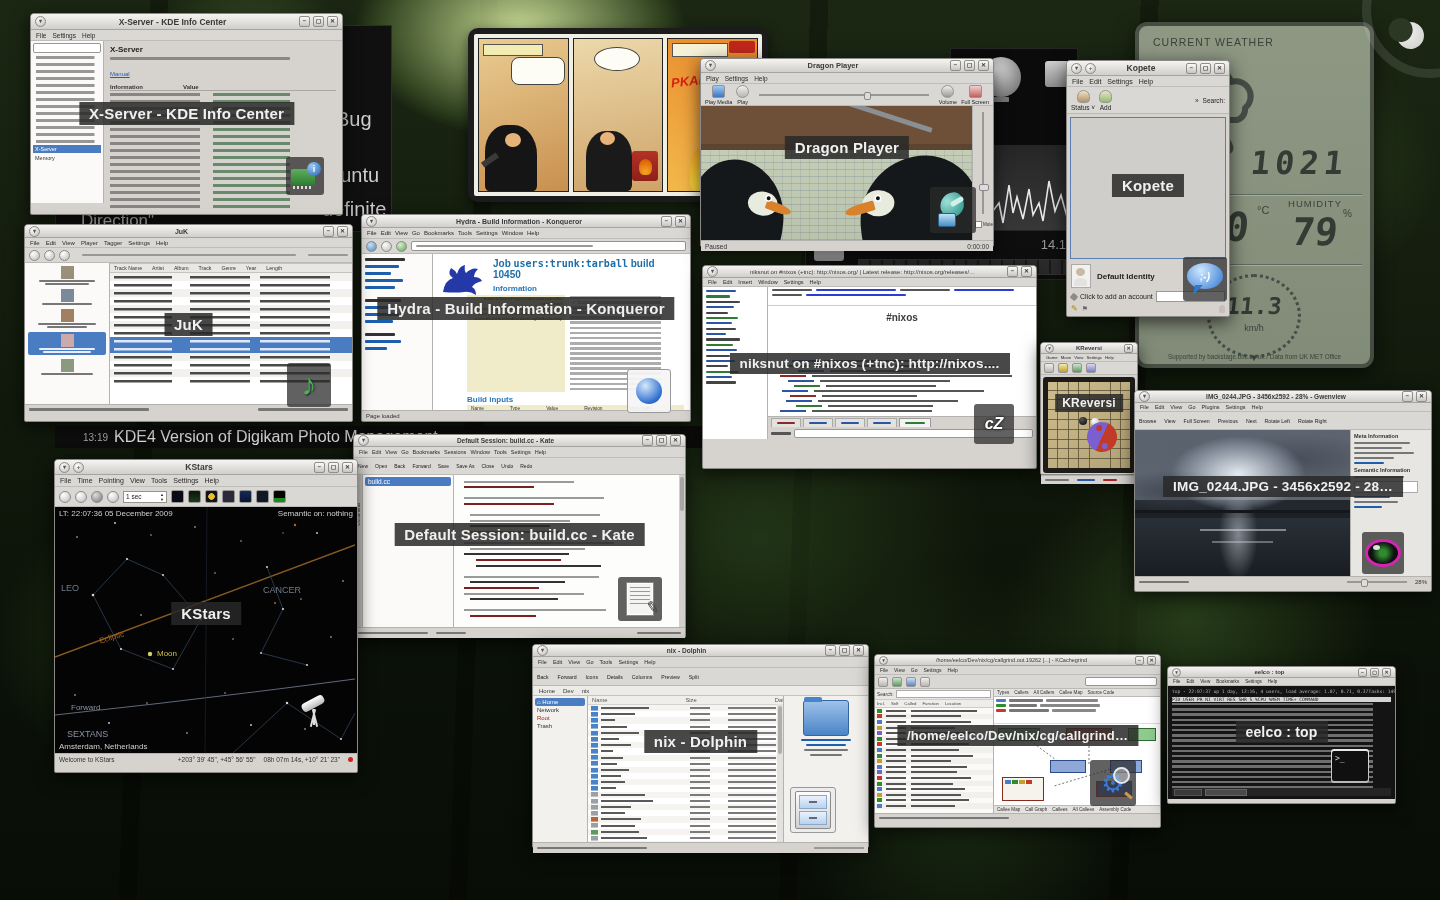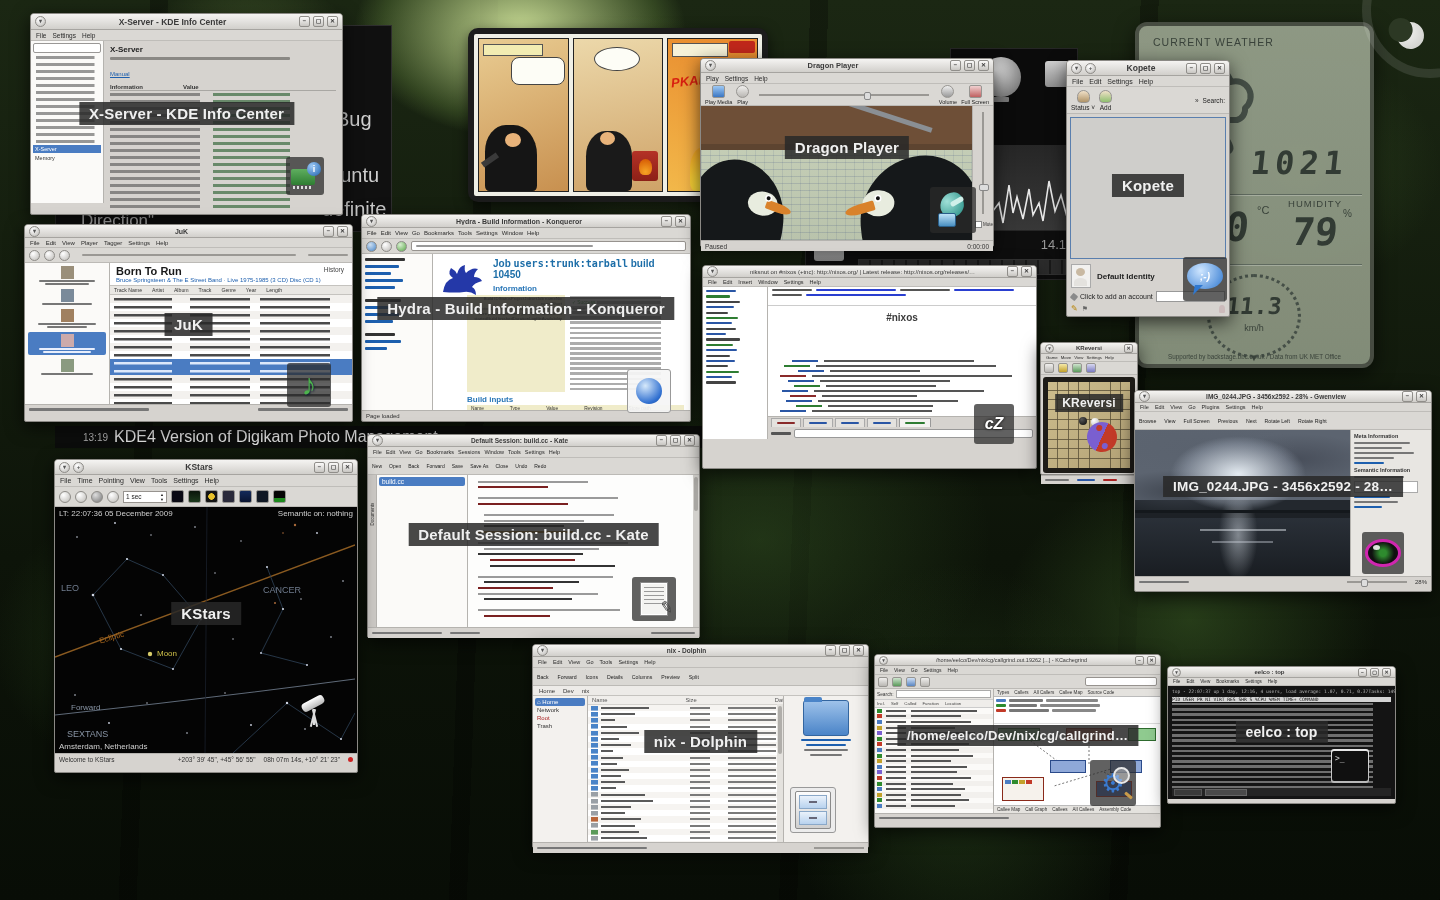--- a/index.html
+++ b/index.html
@@ -199,25 +199,20 @@
           <div style="width:13px;height:13px;background:#caa"></div>
           <div class="bar" style="width:56px;height:2px;background:#e8eefc"></div>
           <div class="bar" style="width:48px;height:2px;background:#e8eefc"></div>
         </div>
       <div style="display:flex;flex-direction:column;align-items:center;gap:1px">
           <div style="width:13px;height:13px;background:#8a9a80"></div>
           <div class="bar" style="width:52px;height:2px"></div>
         </div>
     </div>
     <div style="flex:1;background:#fff;display:flex;flex-direction:column;overflow:hidden">
-      <div style="padding:2px 6px;position:relative">
-        <div style="font-size:11px;font-weight:bold;color:#1a1a1a">Born To Run</div>
-        <div style="font-size:6px;color:#1d5fae;text-decoration:underline;white-space:nowrap;overflow:hidden">Bruce Springsteen &amp; The E Street Band · Live 1975-1985 (3 CD) Disc (CD 1)</div>
-        <span style="position:absolute;right:8px;top:3px;font-size:6.5px;color:#444">History</span>
-      </div>
       <div class="menu-list" style="display:flex;gap:10px;background:#e9e7e3;border-top:1px solid #c5c3bf;border-bottom:1px solid #c5c3bf;font-size:5.2px;color:#333;padding:1px 4px">
           <span>Track Name</span>
           <span>Artist</span>
           <span>Album</span>
           <span>Track</span>
           <span>Genre</span>
           <span>Year</span>
           <span>Length</span>
         </div>
       <div class="fl" style="flex:1;overflow:hidden">
@@ -565,20 +560,21 @@
         <div style="width:30px;background:#f4f3f1;border:1px solid #999;border-bottom:none;display:flex;align-items:center">
             <div class="bar" style="width:20px;height:2px;background:#2e7d32;margin:0 auto"></div>
           </div>
       </div>
       <div style="height:11px;display:flex;align-items:center;gap:3px;background:#d6d3cf;padding:0 3px">
         <div class="bar" style="width:20px;height:2.5px;background:#555"></div>
         <div style="flex:1;height:7px;background:#fff;border:1px solid #999;border-radius:2px"></div>
       </div>
     </div>
   </div>
+  <div class="badge" style="top:87px;font-size:13.5px">niksnut on #nixos (+tnc): http://nixos....</div>
   <div class="abadge" style="right:22px;bottom:24px;width:40px;height:40px">
     <span style="color:#fff;font-size:16px;font-weight:bold;font-style:italic;text-shadow:0 0 3px #000">cZ</span>
   </div>
 </div>
 
 <div class="win" style="left:1040px;top:342px;width:96px;height:131px;z-index:6">
   <div class="tb" style="height:10px">
       <span class="cb" style="width:7px;height:7px;font-size:5px;line-height:6px">▾</span>
       <span class="ttl" style="font-size:6px">KReversi</span>
       <span class="wb" style="width:7px;height:7px;font-size:5px;line-height:6px">✕</span>
@@ -680,21 +676,21 @@
     <span style="font-size:6px">28%</span>
   </div>
   <div class="badge" style="top:85px;font-size:13.5px">IMG_0244.JPG - 3456x2592 - 28…</div>
   <div class="abadge" style="right:27px;bottom:17px;width:42px;height:42px">
     <div style="width:30px;height:22px;border-radius:50%;border:3px solid #d026b0;background:radial-gradient(circle at 50% 50%,#2e8b2e 18%,#101010 60%);position:relative">
       <div style="position:absolute;left:5px;top:3px;width:7px;height:5px;border-radius:50%;background:rgba(255,255,255,.85)"></div>
     </div>
   </div>
 </div>
 
-<div class="win" style="left:367px;top:434px;width:331px;height:202px;z-index:4">
+<div class="win" style="left:353px;top:434px;width:331px;height:202px;z-index:4">
   <div class="tb" style="height:11px">
       <span class="cb">▾</span>
       <span class="ttl" style="font-size:6.5px">Default Session: build.cc - Kate</span>
       <span class="wb">−</span>
       <span class="wb">▢</span>
       <span class="wb">✕</span>
     </div>
   <div class="mb menu-list" style="font-size:5.5px;gap:4px">
       <span>File</span>
       <span>Edit</span>

